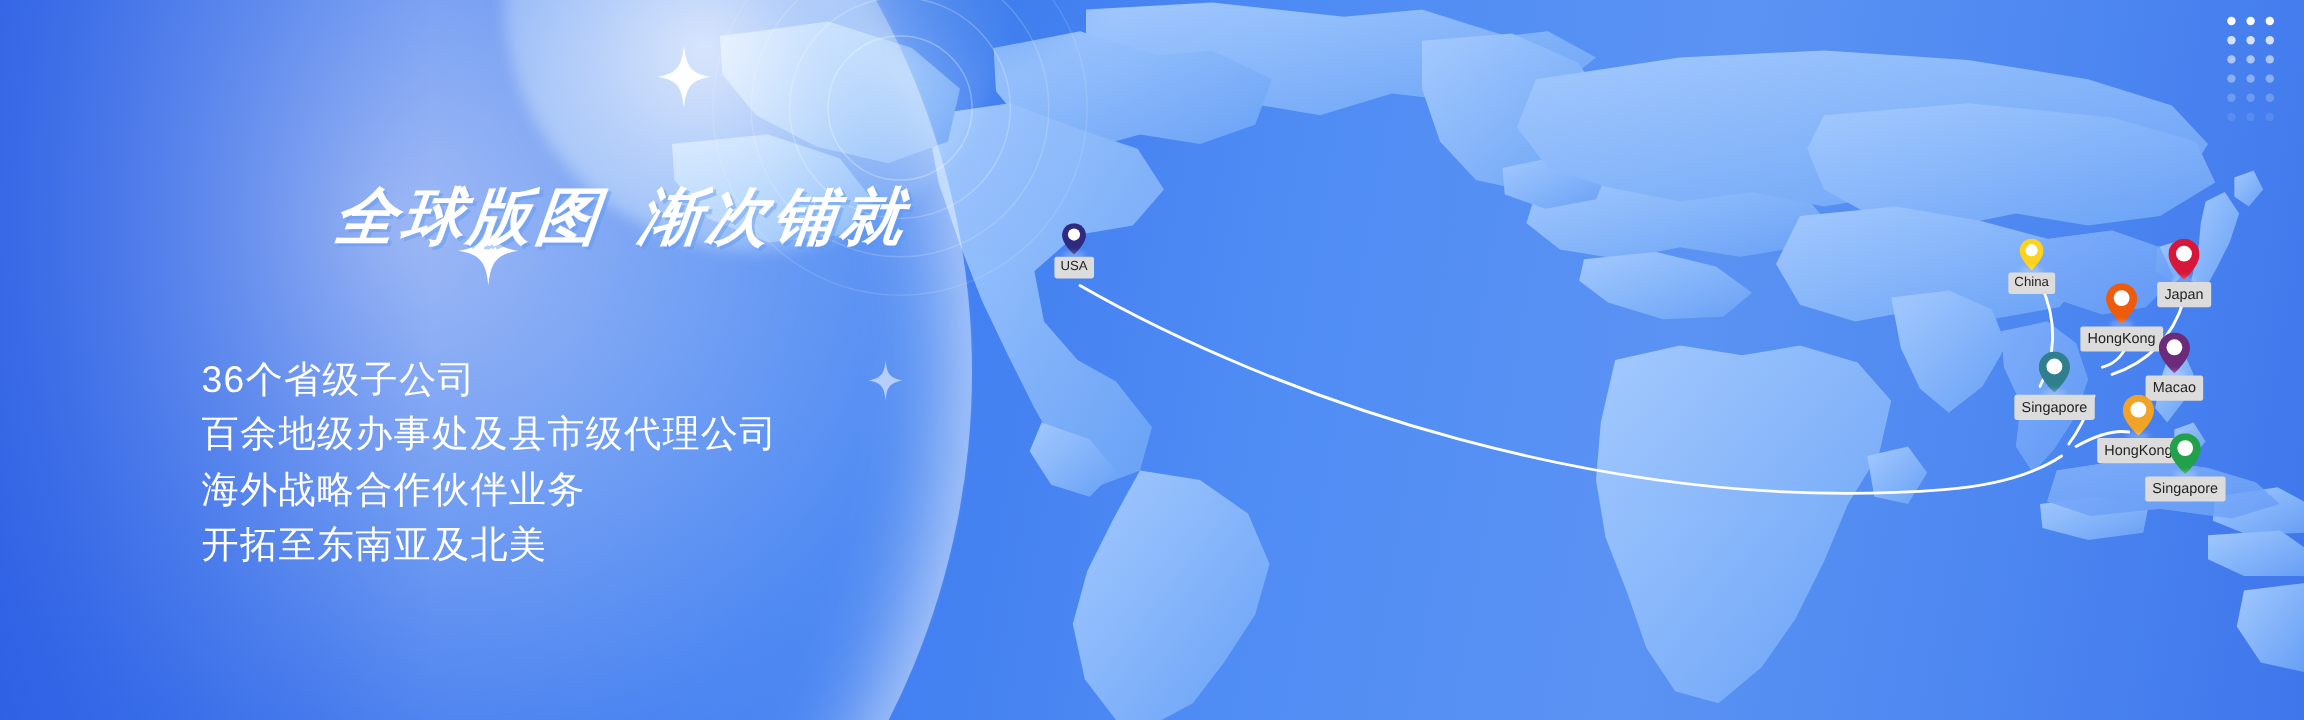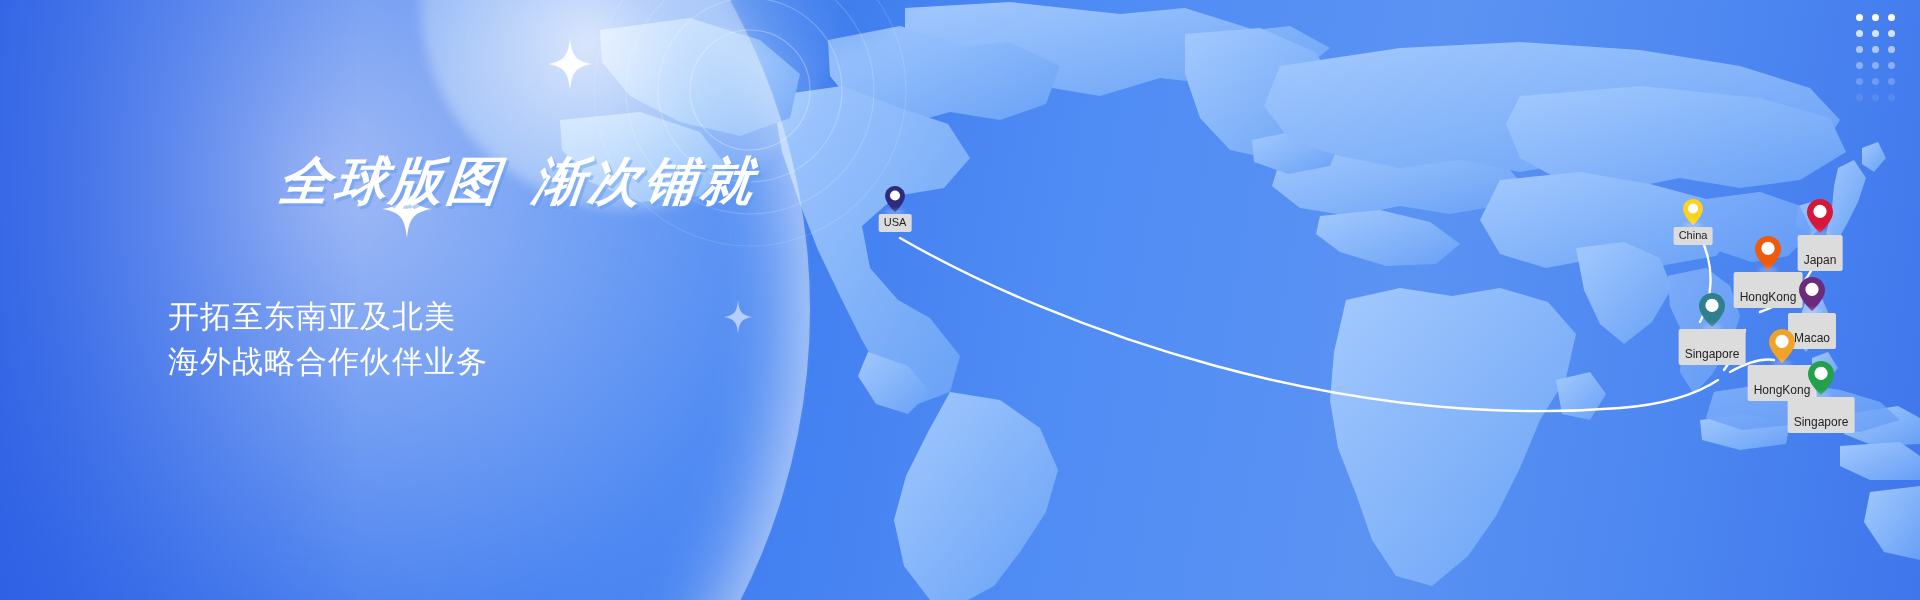--- a/index.html
+++ b/index.html
@@ -124,21 +124,21 @@
     filter: blur(2px);
   }
   .marker-label {
     position: absolute;
     top: 36px; left: 50%;
     transform: translateX(-50%);
     background: #dcdcdc;
     color: #222;
     font-size: 12px;
     line-height: 1;
-    padding: 19px 6px 5px;
+    padding: 4px 6px 5px;
     border-radius: 2px;
     white-space: nowrap;
     font-family: "Liberation Sans", sans-serif;
   }
   .marker.small .pin { width: 20px; height: 26px; }
   .marker.small .pin svg { width: 20px; height: 26px; }
   .marker.small .marker-label { top: 28px; font-size: 11px; padding: 3px 5px 4px; }
 
   
   .routes { position: absolute; inset: 0; pointer-events: none; }
@@ -364,18 +364,20 @@
         </div>
         <span class="marker-label">Singapore</span>
       </div>
     </div>
 
   <div class="text-block">
     <div class="headline">
       <span>全球版图</span><span class="gap"></span><span>渐次铺就</span>
     </div>
     <div class="sublines" id="sublines">
+        <div class="subline">36个省级子公司</div>
+        <div class="subline">百余地级办事处及县市级代理公司</div>
+        <div class="subline">海外战略合作伙伴业务</div>
         <div class="subline">开拓至东南亚及北美</div>
-        <div class="subline">海外战略合作伙伴业务</div>
       </div>
   </div>
 
 </div>
 
 </body></html>

